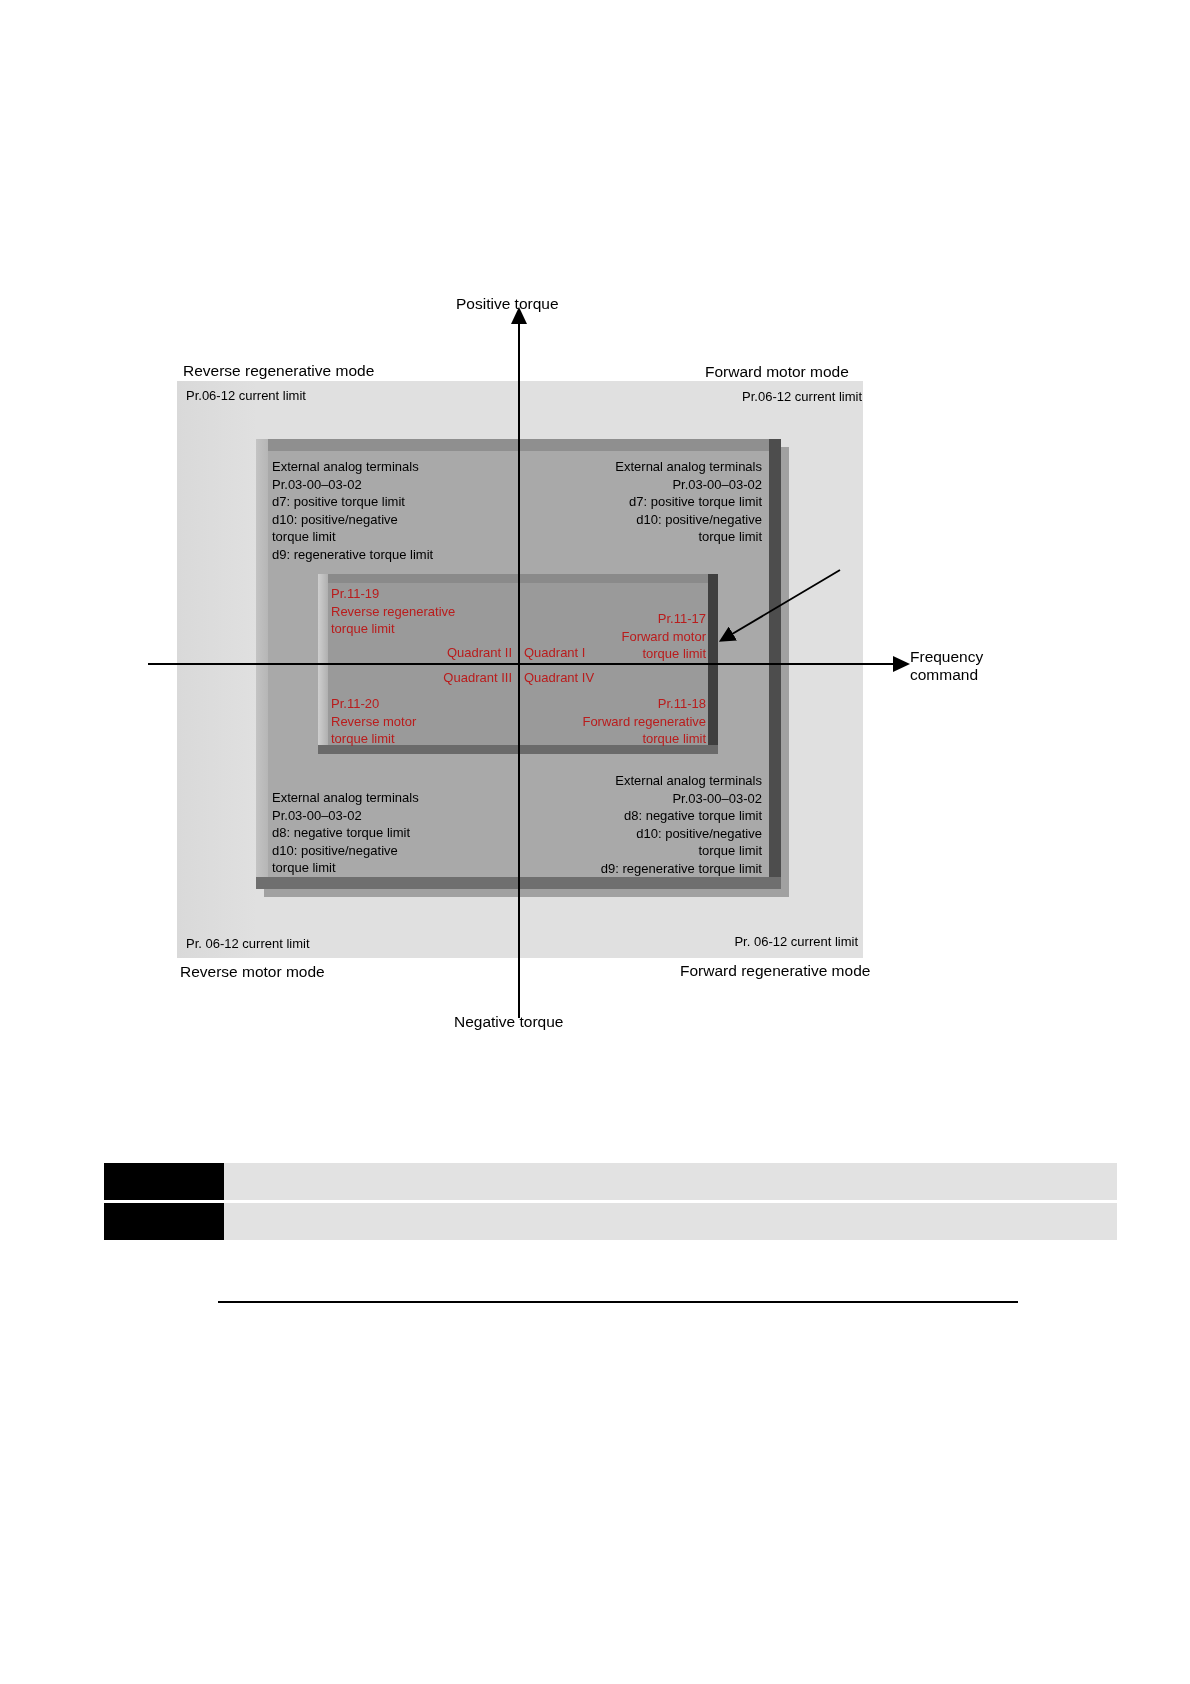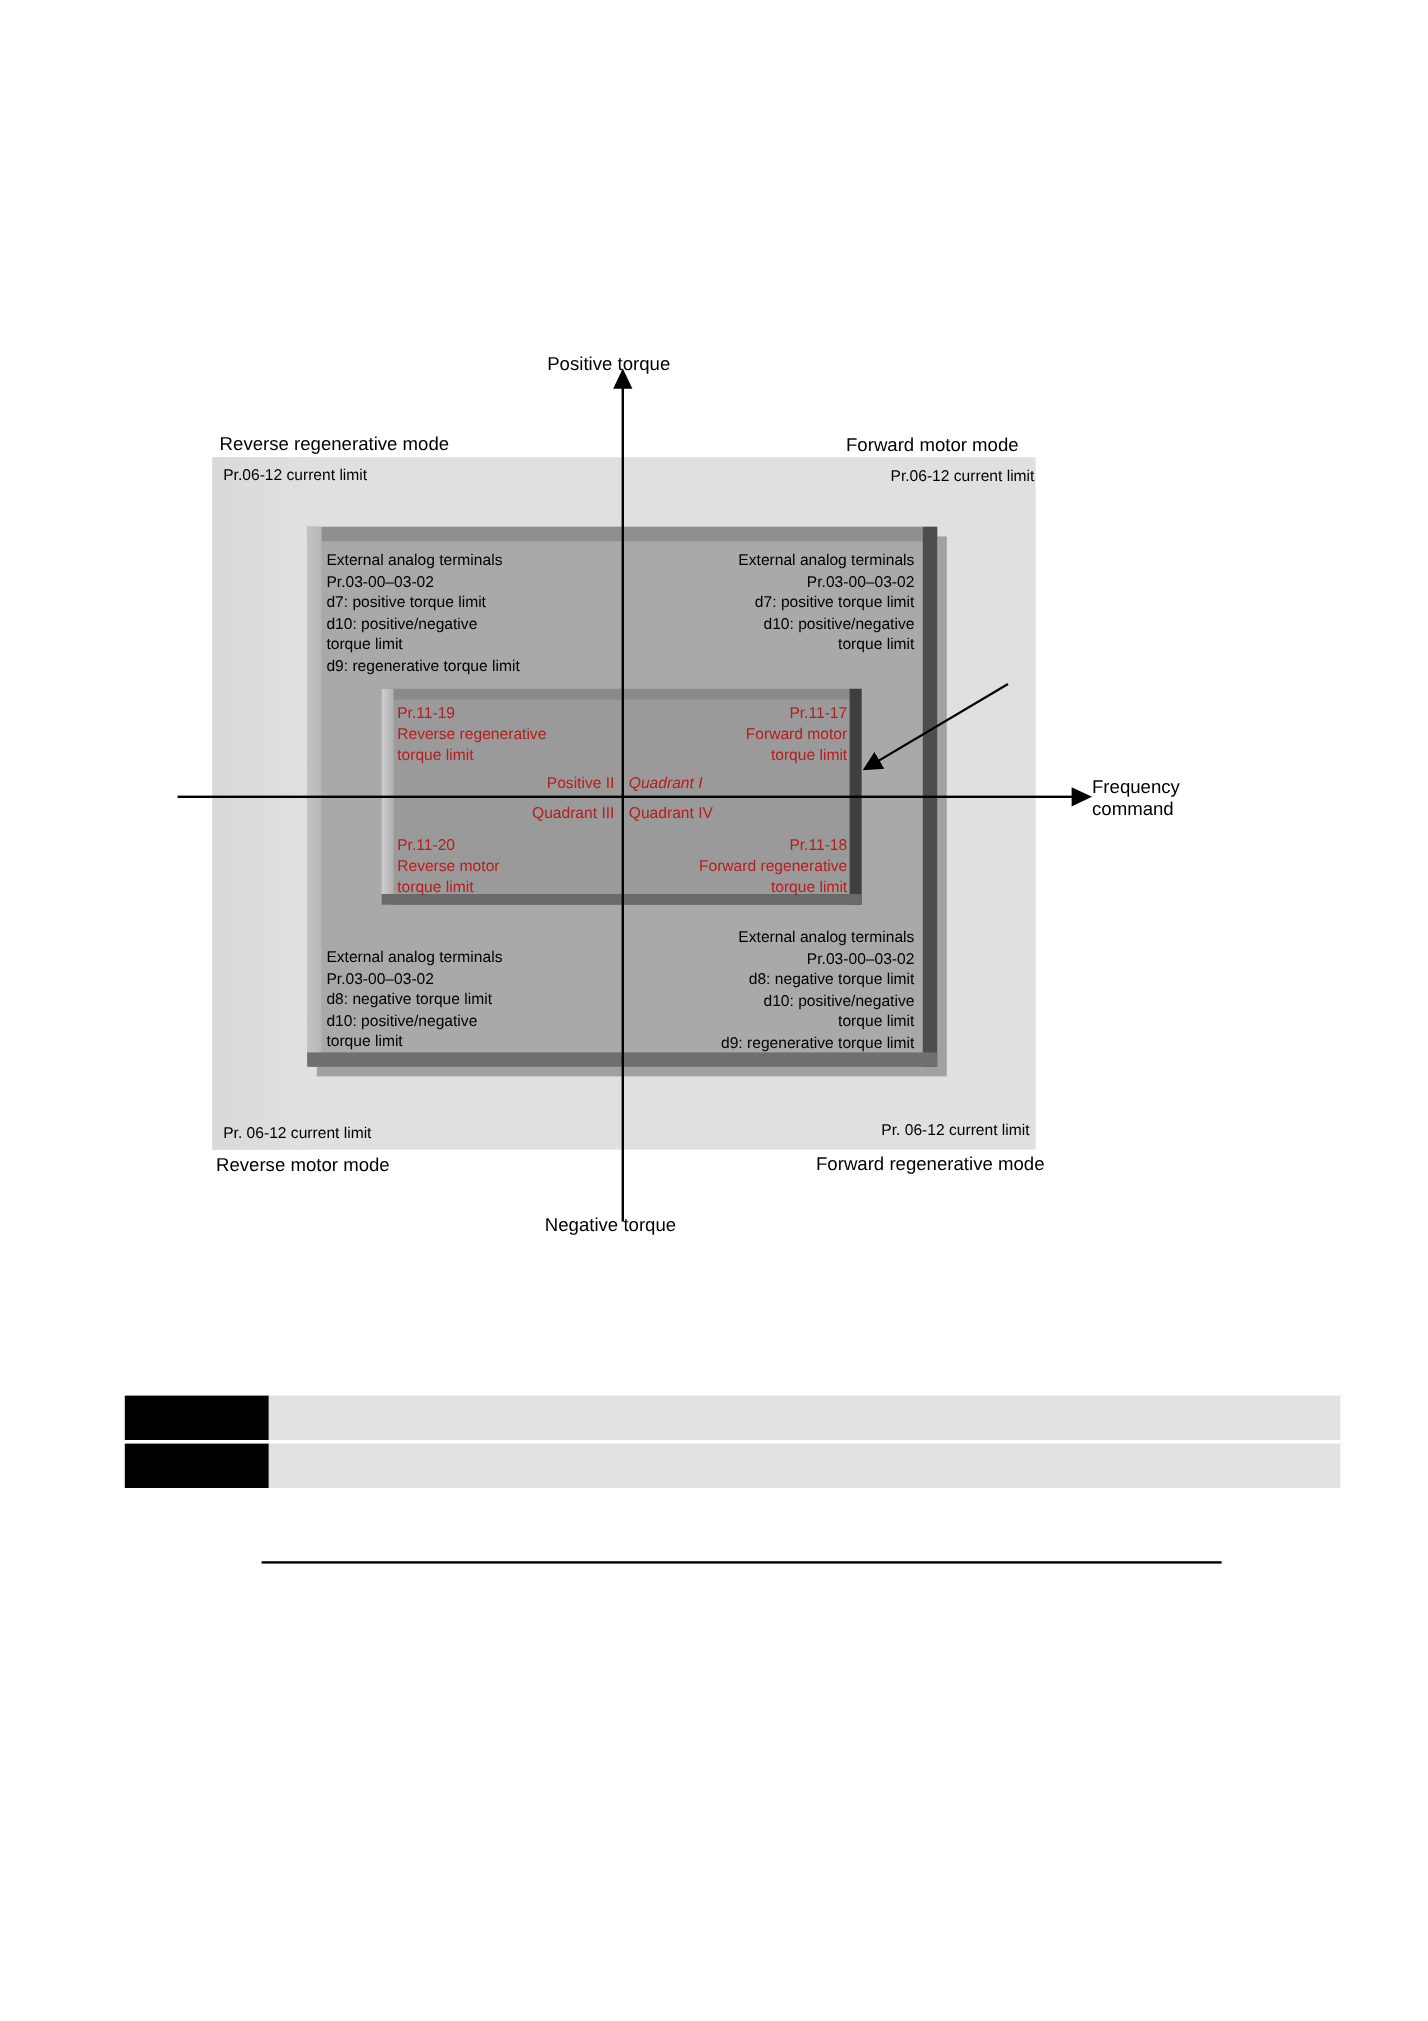--- a/index.html
+++ b/index.html
@@ -285,32 +285,32 @@
   <div class="txt right" style="left:522px; top:772px; width:240px;">External analog terminals
 Pr.03-00–03-02
 d8: negative torque limit
 d10: positive/negative
 torque limit
 d9: regenerative torque limit</div>
 
   <div class="txt white" style="left:331px; top:585px; width:185px;">Pr.11-19
 Reverse regenerative
 torque limit</div>
-  <div class="txt white right" style="left:528px; top:585px; width:178px;">Pr.11-17
+  <div class="txt white right" style="left:528px; top:610px; width:178px;">Pr.11-17
 Forward motor
 torque limit</div>
   <div class="txt white" style="left:331px; top:695px; width:185px;">Pr.11-20
 Reverse motor
 torque limit</div>
   <div class="txt white right" style="left:528px; top:695px; width:178px;">Pr.11-18
 Forward regenerative
 torque limit</div>
 
-  <div class="txt white right" style="left:330px; top:644px; width:182px;">Positive II</div>
-  <div class="txt white" style="left:524px; top:644px;font-style:italic;">Quadrant I</div>
+  <div class="txt white right" style="left:330px; top:644px; width:182px;">Quadrant II</div>
+  <div class="txt white" style="left:524px; top:644px;">Quadrant I</div>
   <div class="txt white right" style="left:330px; top:669px; width:182px;">Quadrant III</div>
   <div class="txt white" style="left:524px; top:669px;">Quadrant IV</div>
 
   <svg class="callout-line" width="200" height="120" viewBox="0 0 200 120">
     <defs>
       <marker id="ar" markerWidth="9" markerHeight="9" refX="7" refY="4.5" orient="auto" markerUnits="strokeWidth">
         <path d="M0,0 L9,4.5 L0,9 z" fill="#000000"></path>
       </marker>
     </defs>
     <line x1="140" y1="10" x2="22" y2="80" stroke="#000000" stroke-width="1.8" marker-end="url(#ar)"></line>

